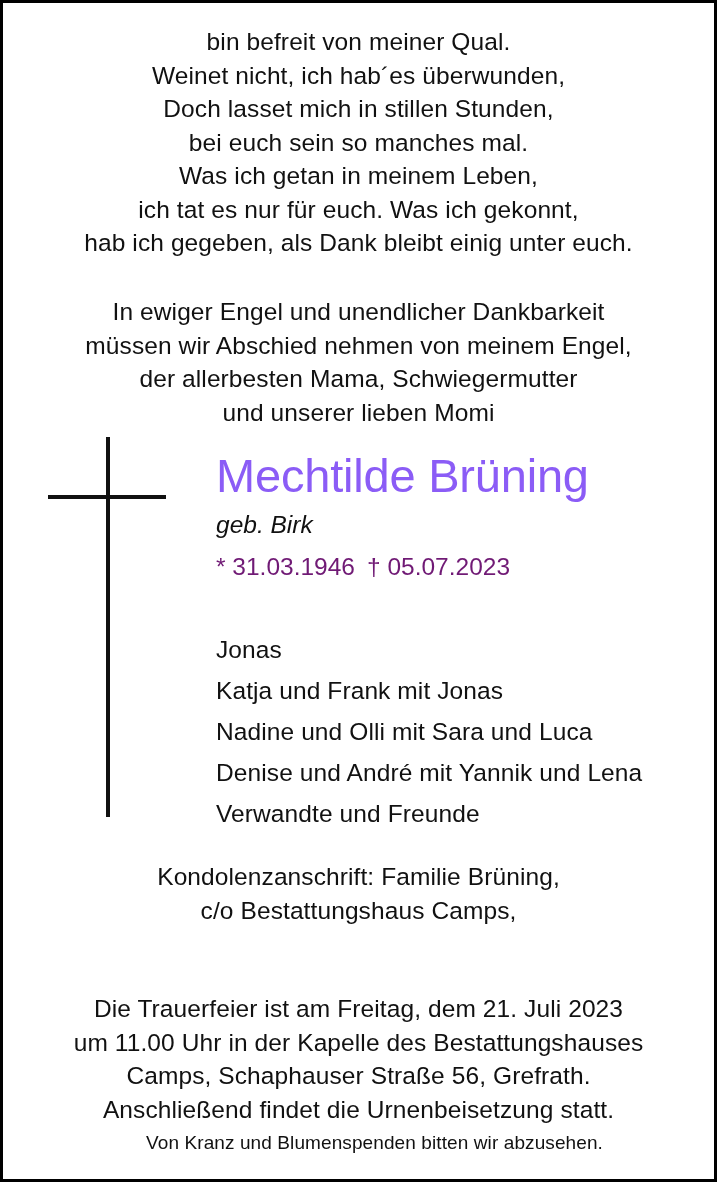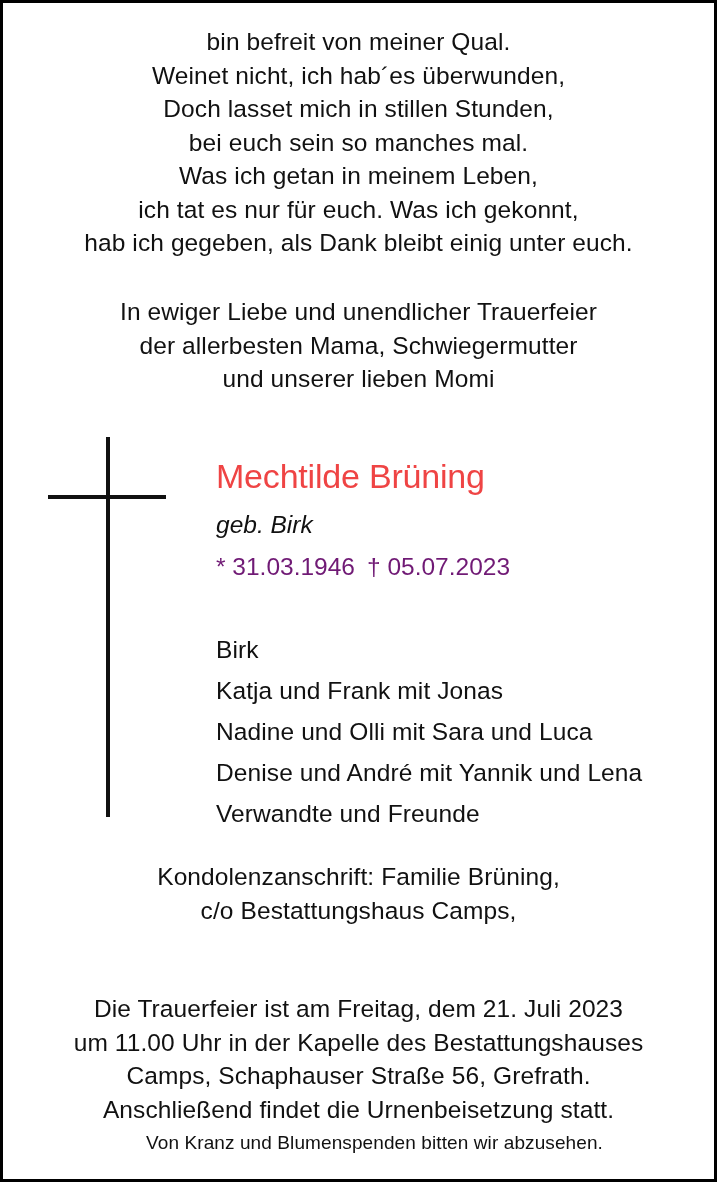--- a/index.html
+++ b/index.html
@@ -93,25 +93,25 @@
   
   .identity {
     position: absolute;
     left: 213px;
     top: 446px;
     right: 20px;
     text-align: left;
   }
   .identity .name {
     display: block;
-    font-size: 34px;
+    font-size: 47px;
     line-height: 54px;
     font-weight: 300;
     letter-spacing: -0.2px;
-    color: #ef4444;
+    color: #8b5cf6;
     white-space: nowrap;
   }
   .identity .maiden {
     display: block;
     font-size: 24.5px;
     line-height: 36px;
     margin-top: 4px;
     color: #111111;
     font-style: italic;
   }
@@ -183,38 +183,39 @@
       <span class="line">bin befreit von meiner Qual.</span>
       <span class="line">Weinet nicht, ich hab´es überwunden,</span>
       <span class="line">Doch lasset mich in stillen Stunden,</span>
       <span class="line">bei euch sein so manches mal.</span>
       <span class="line">Was ich getan in meinem Leben,</span>
       <span class="line">ich tat es nur für euch. Was ich gekonnt,</span>
       <span class="line">hab ich gegeben, als Dank bleibt einig unter euch.</span>
     </div>
 
     <div class="block dedication">
-      <span class="line">In ewiger Liebe und unendlicher Trauerfeier</span>
+      <span class="line">In ewiger Engel und unendlicher Dankbarkeit</span>
+      <span class="line">müssen wir Abschied nehmen von meinem Engel,</span>
       <span class="line">der allerbesten Mama, Schwiegermutter</span>
       <span class="line">und unserer lieben Momi</span>
     </div>
 
     <div class="cross">
       <div class="beam-v"></div>
       <div class="beam-h"></div>
     </div>
 
     <div class="identity">
       <span class="name">Mechtilde Brüning</span>
       <span class="maiden">geb. Birk</span>
       <span class="dates"><span>*</span> <span>31.03.1946</span><span class="sep"></span><span>†</span> <span>05.07.2023</span></span>
     </div>
 
     <div class="mourners">
-      <span class="line">Birk</span>
+      <span class="line">Jonas</span>
       <span class="line">Katja und Frank mit Jonas</span>
       <span class="line">Nadine und Olli mit Sara und Luca</span>
       <span class="line">Denise und André mit Yannik und Lena</span>
       <span class="line">Verwandte und Freunde</span>
     </div>
 
     <div class="block condolence">
       <span class="line">Kondolenzanschrift: Familie Brüning,</span>
       <span class="line">c/o Bestattungshaus Camps,</span>
     </div>

